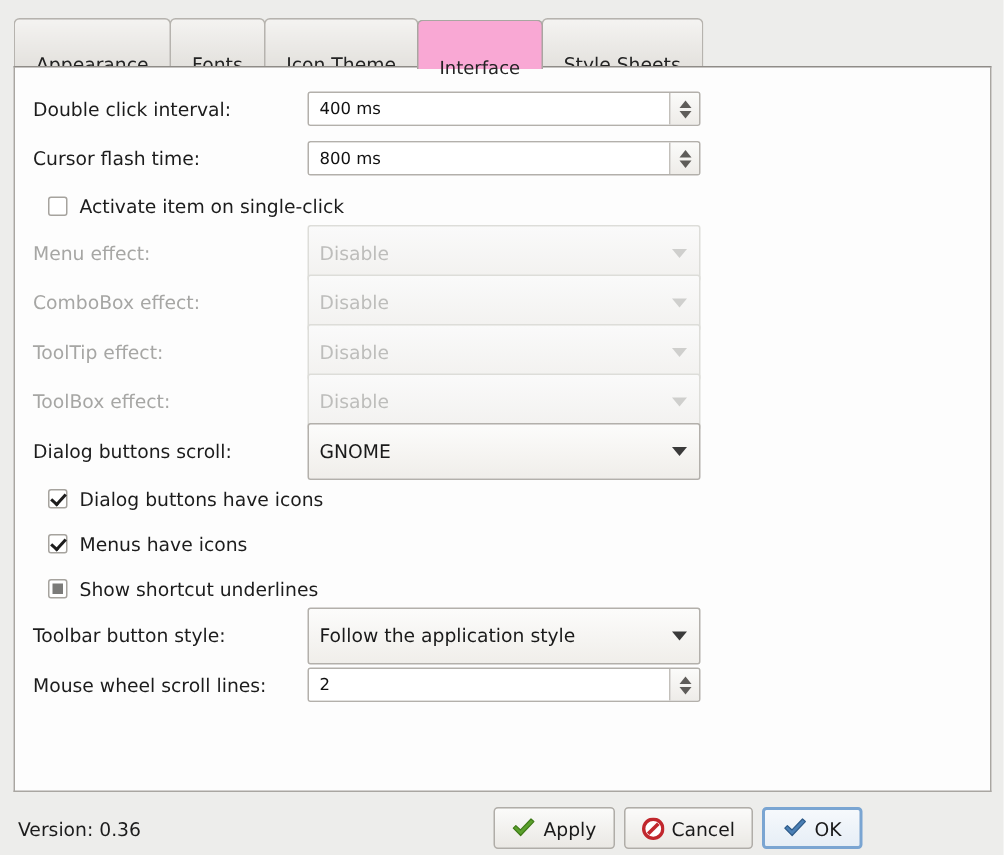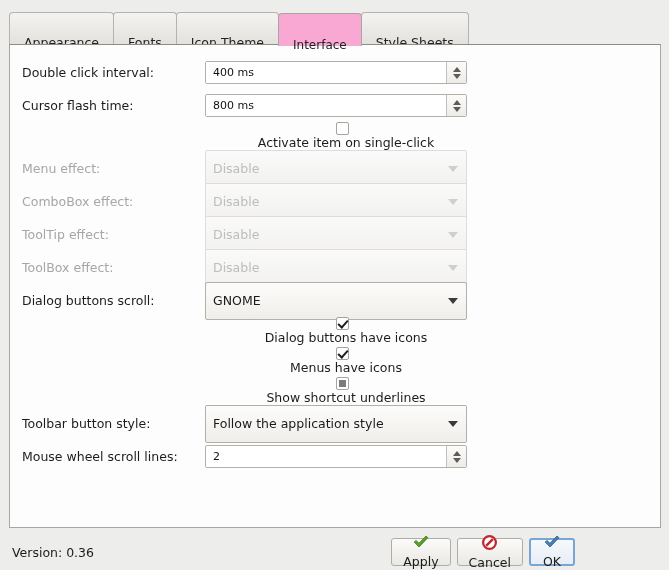--- a/index.html
+++ b/index.html
@@ -170,21 +170,20 @@
   .combo.dis .carrow {
     border-top-color: #cfcfcd;
   }
 
   
   .ckrow {
     display: flex;
     align-items: center;
     height: 30px;
     padding-left: 22px;
-    flex-direction: column;
   }
   .cbox {
     width: 13px;
     height: 13px;
     flex: 0 0 13px;
     box-sizing: border-box;
     border: 1px solid #a6a39e;
     background: #ffffff;
     border-radius: 2px;
     margin-right: 8px;
@@ -246,21 +245,20 @@
     background: linear-gradient(to bottom, #fbfbfa 0%, #eae8e4 100%);
     display: flex;
     align-items: center;
     justify-content: center;
     gap: 5px;
     padding: 0 11px;
     font-size: 12.5px;
     color: #1a1a1a;
     cursor: default;
     white-space: nowrap;
-    flex-direction: column;
   }
   .btn.focus {
     border: 2px solid #7aa5d2;
     background: linear-gradient(to bottom, #f6f9fc 0%, #e6eef6 100%);
     padding: 0 12px;
   }
   .ico {
     flex: 0 0 auto;
     display: block;
   }

